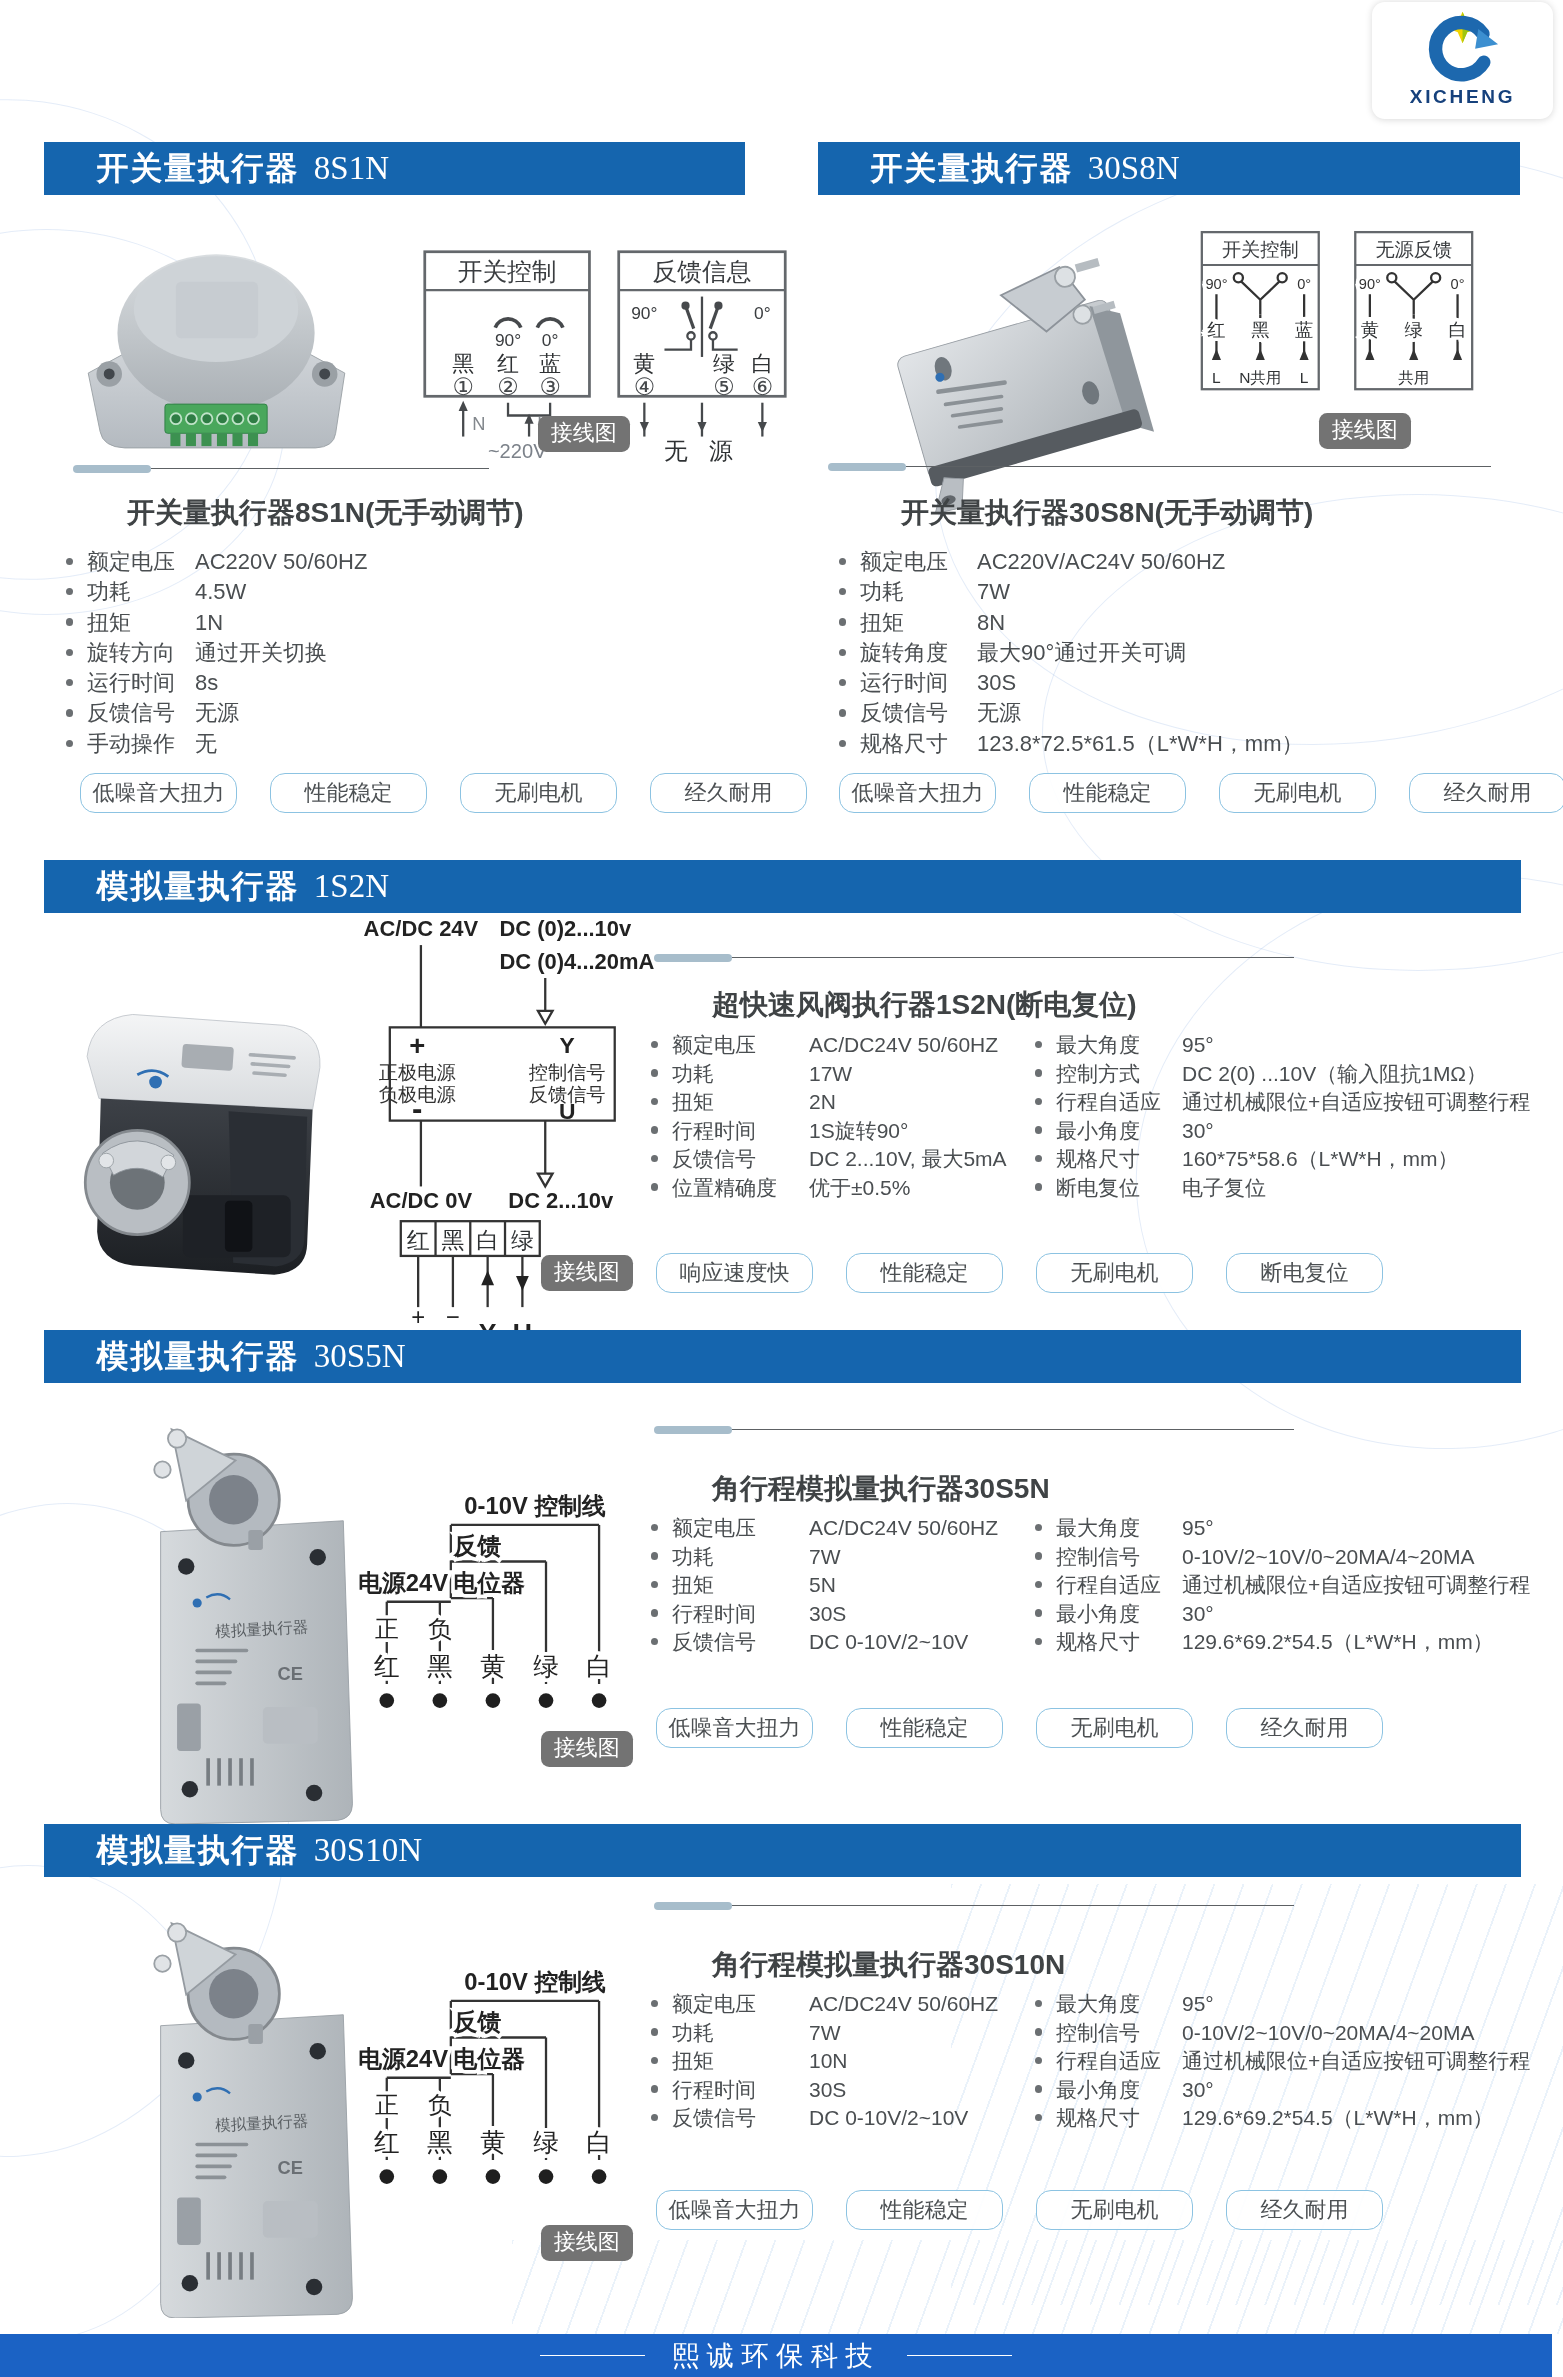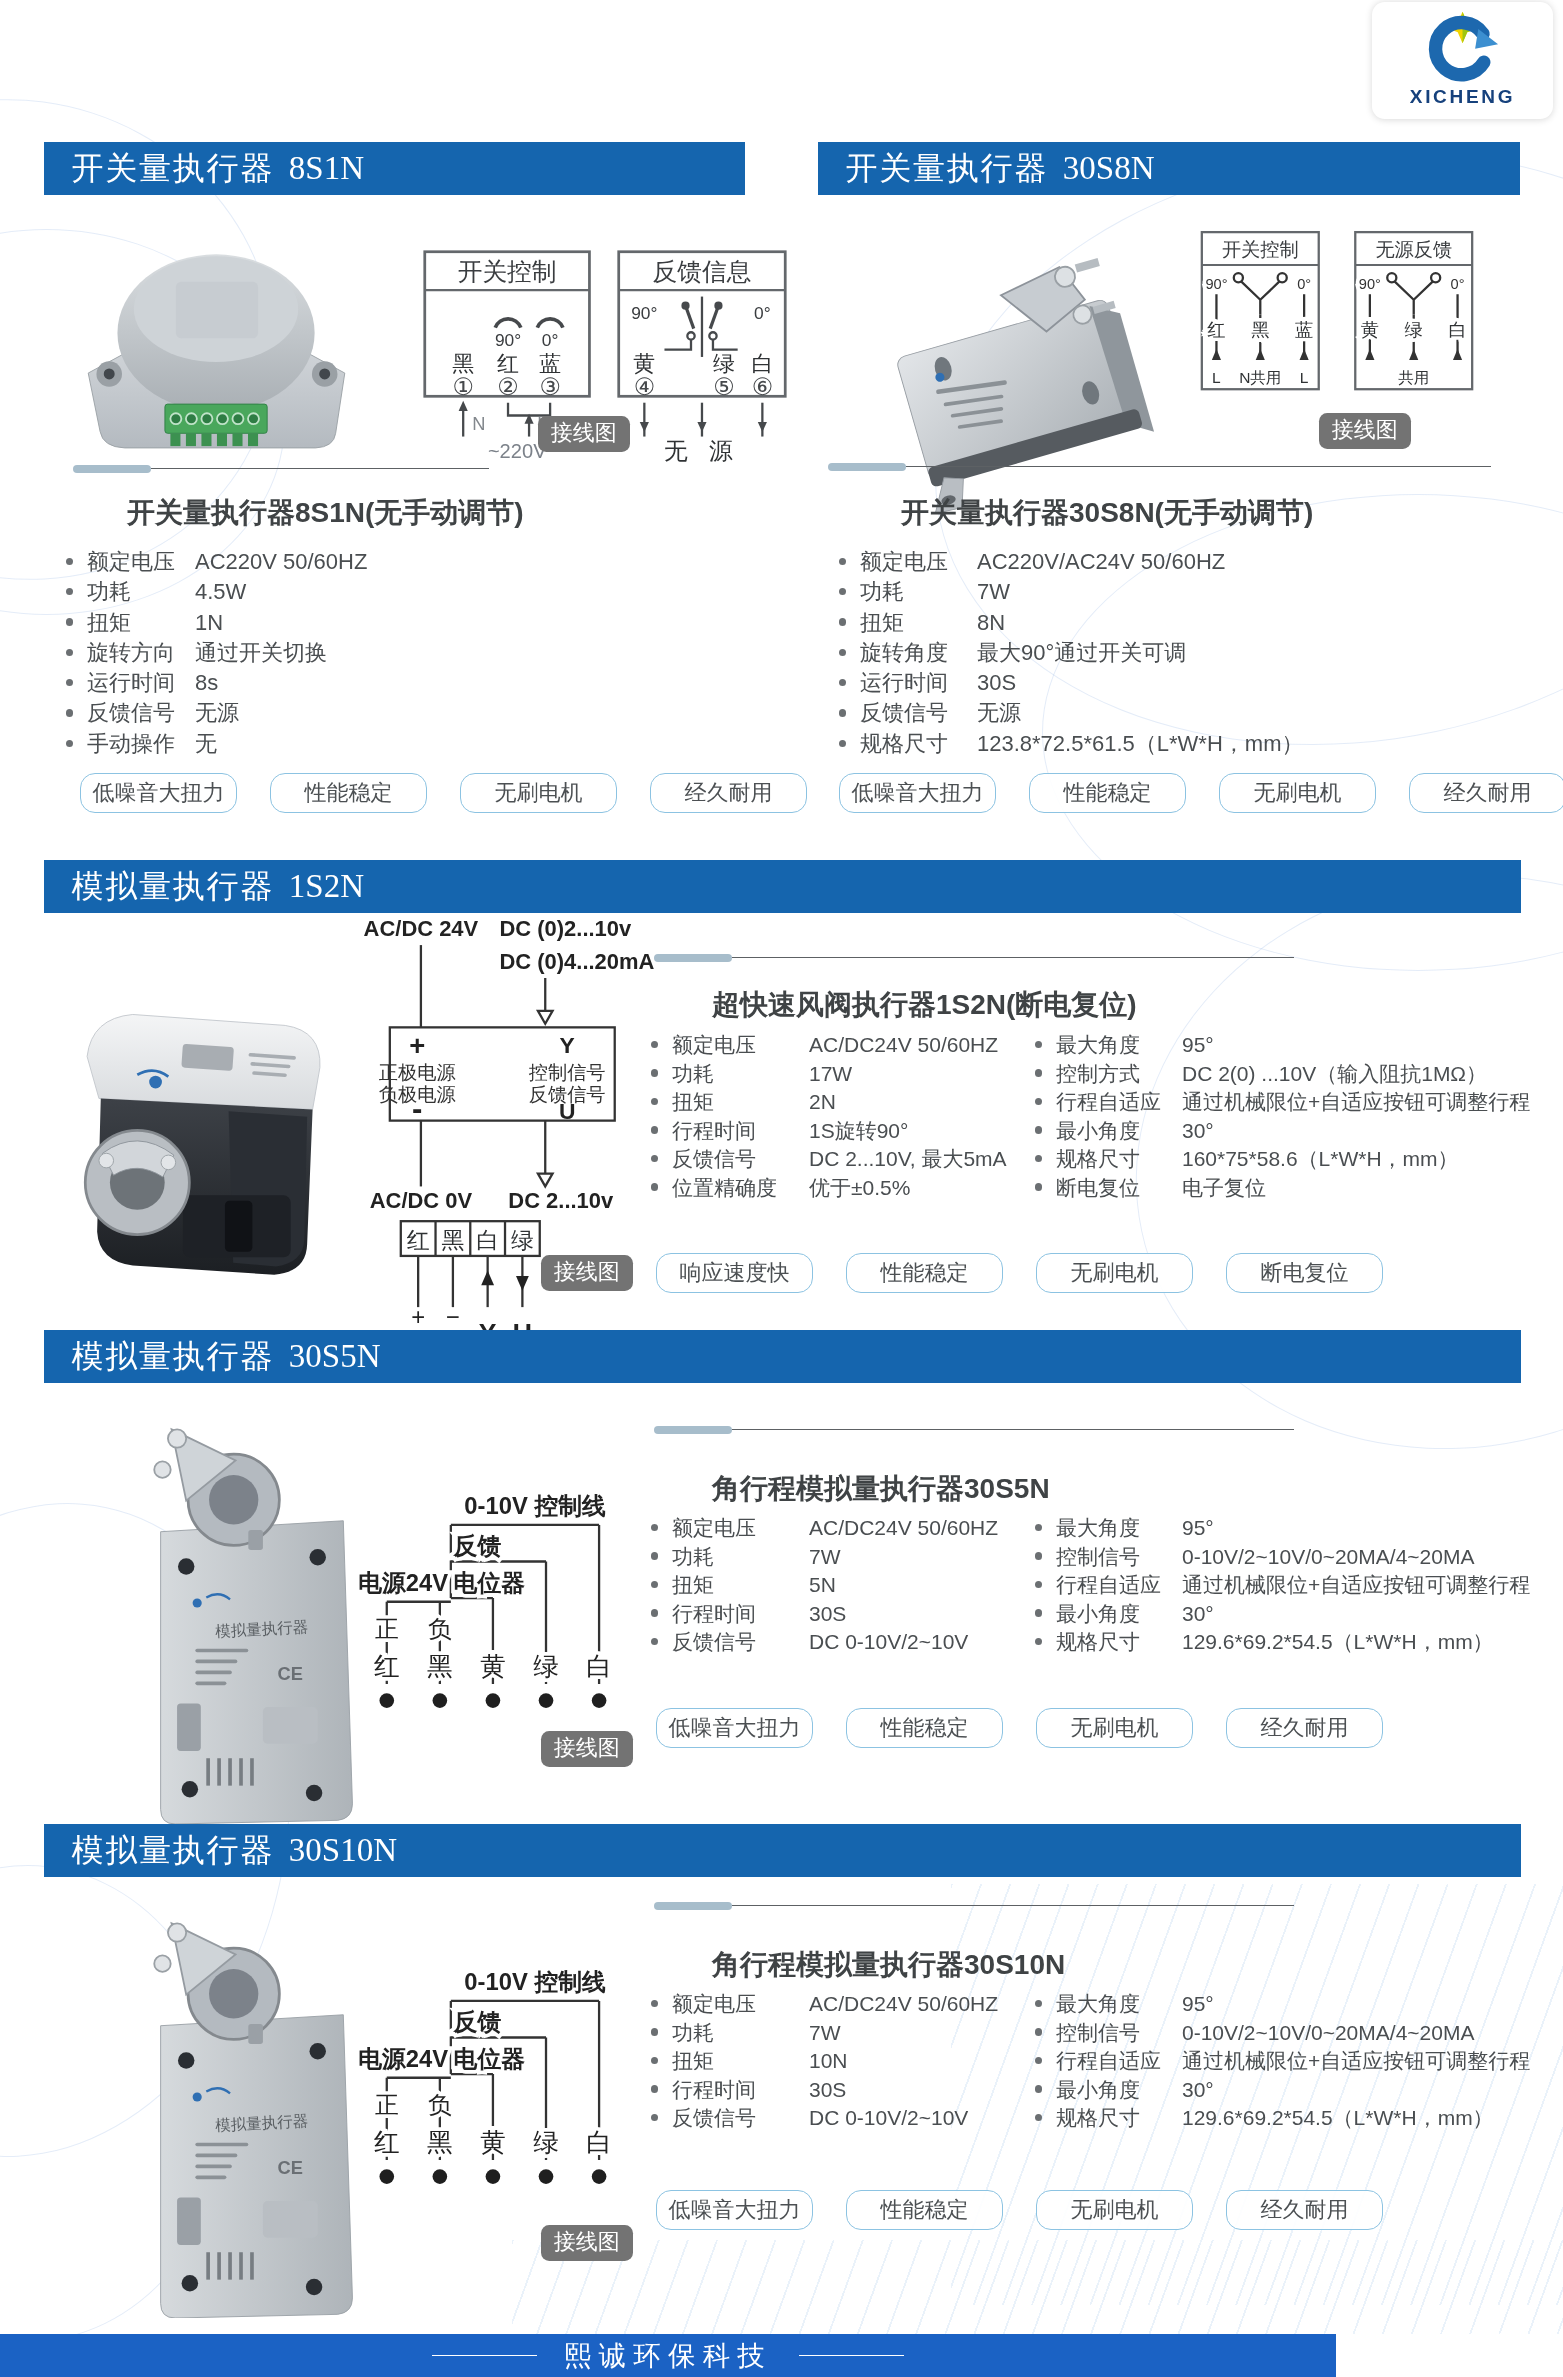--- a/index.html
+++ b/index.html
@@ -10,21 +10,21 @@
   .hatch{position:absolute;pointer-events:none;
          background:repeating-linear-gradient(110deg, rgba(150,190,230,.20) 0 1.8px, transparent 1.8px 27.4px);}
   
   .logo-card{position:absolute;left:1372px;top:1.8px;width:181px;height:117px;background:#fff;
              border-radius:12.8px;box-shadow:0 0.9px 7.3px rgba(0,0,0,.15);text-align:center;}
   .logo-card svg{margin-top:5.5px;}
   .logo-text{font-size:19px;font-weight:bold;color:#16417c;letter-spacing:2.7px;margin-top:-3.7px;}
   
   .sec-head{position:absolute;height:53px;background:#1565ae;color:#fff;display:flex;align-items:center;
             padding-left:27.4px;box-sizing:border-box;}
-  .sec-title{font-size:32px;font-weight:normal;letter-spacing:1.8px;}
+  .sec-title{font-size:32px;font-weight:bold;letter-spacing:1.8px;margin-left:25px;}
   .sec-code{font-size:33px;font-family:"Liberation Serif","DejaVu Serif",serif;margin-left:14.6px;font-weight:500;}
   
   .divider{position:absolute;height:9.1px;}
   .divider .pill{position:absolute;left:0;top:0;width:78px;height:8.2px;border-radius:4.6px;background:#a7bdcb;}
   .divider .dline{position:absolute;left:78px;top:2.7px;height:1.8px;background:#5d6164;right:0;}
   
   .spec-title{position:absolute;font-size:28px;font-weight:600;color:#3f4345;margin-left:40px;}
   .spec-list{position:absolute;}
   .srow{display:flex;align-items:baseline;margin-bottom:7.3px;font-size:22px;line-height:23px;color:#4a4e51;}
   .dot{flex:none;width:7.3px;height:7.3px;border-radius:50%;background:#6b6f72;margin-right:13.7px;align-self:center;}
@@ -32,21 +32,21 @@
   .sv{white-space:nowrap;}
   .w118 .sl{width:108px;} .w128 .sl{width:117px;} .w148 .sl{width:137px;} .w136 .sl{width:126px;}
   .cols23 .srow{font-size:21px;margin-bottom:5.5px;}
   
   .tags{position:absolute;display:flex;gap:33px;}
   .tag{width:155px;text-align:center;border:1.8px solid #8cc3e2;border-radius:15px;padding:3.7px 0 4.6px 0;
        font-size:22px;color:#4c5053;background:rgba(255,255,255,.9);}
   
   .wbadge{position:absolute;background:#737373;color:#fff;font-size:22px;padding:1.8px 12.8px 4.6px 12.8px;border-radius:8.2px;}
   
-  .footer{position:absolute;left:0;top:2334px;width:1336px;height:43px;background:#1b62c4;
+  .footer{position:absolute;left:0;top:2334px;width:1552px;height:43px;background:#1b62c4;
           display:flex;align-items:center;justify-content:center;gap:27.4px;}
   .fline{width:105px;height:1.8px;background:#fff;}
   .ftext{color:#fff;font-size:27.4px;letter-spacing:7.3px;}
   svg text{font-family:"Liberation Sans","DejaVu Sans",sans-serif;}
   .halo{paint-order:stroke;stroke:#ffffff;stroke-width:8px;}
 </style>
 </head>
 <body>
 
 <div class="page">

